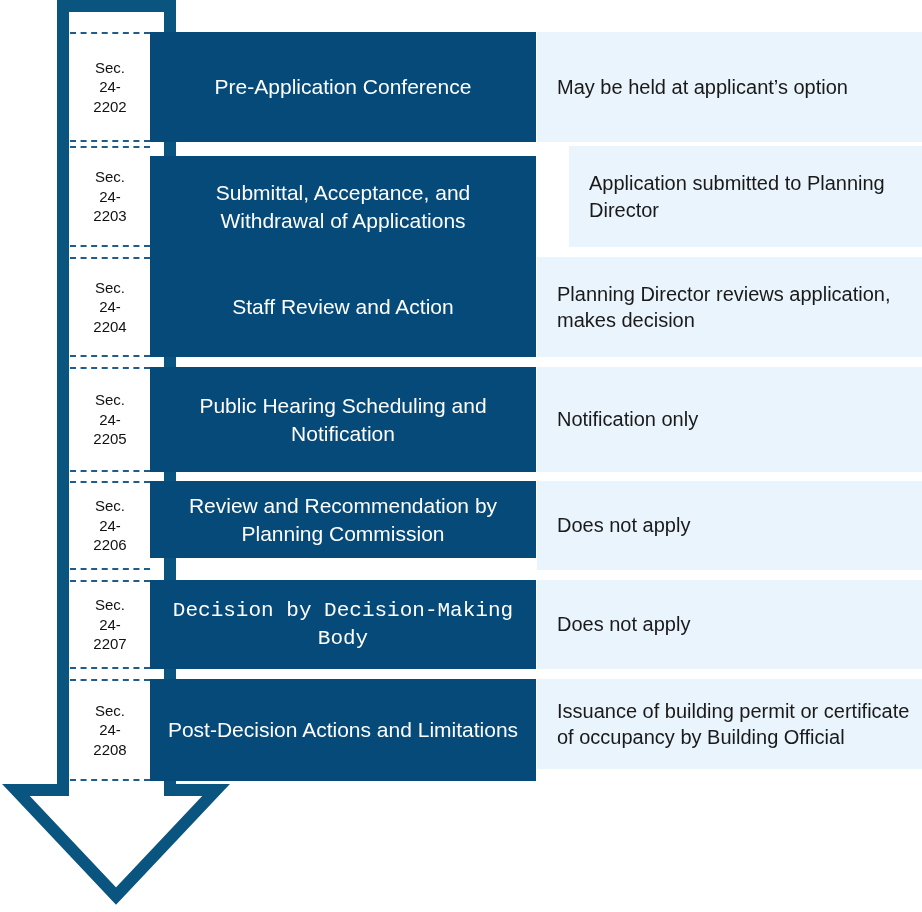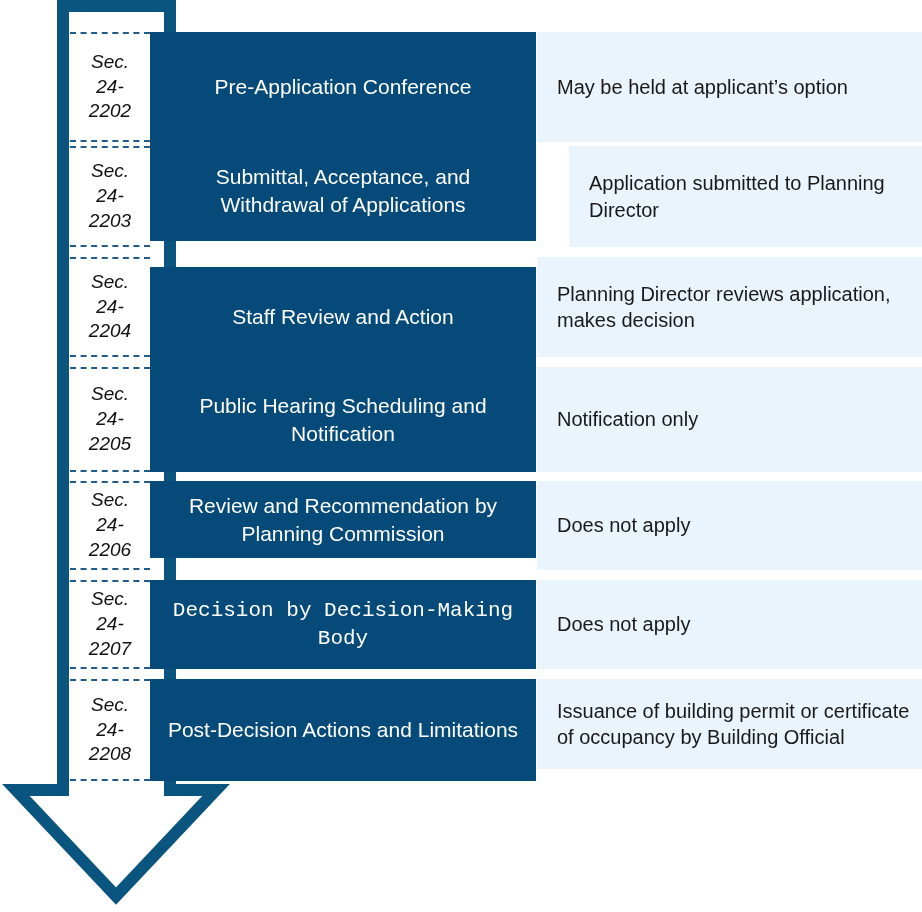--- a/index.html
+++ b/index.html
@@ -57,24 +57,23 @@
     width: 80px;
     display: flex;
     flex-direction: column;
     align-items: center;
     justify-content: center;
     box-sizing: border-box;
     border-top: 2px dashed #1F5C8B;
     border-bottom: 2px dashed #1F5C8B;
     background: #ffffff;
     color: #111111;
-    font-size: 19px;
+    font-size: 15px;
     line-height: 1.30;
     z-index: 6;
-    font-style: italic;
   }
   .sec-cell .sec-line { display: block; white-space: nowrap; }
 
   
   .stage-cell {
     position: absolute;
     left: 150px;
     width: 386px;
     display: flex;
     align-items: center;
@@ -121,29 +120,29 @@
   <div class="rows">
       <div class="row " style="top: 32px; height: 110px;"></div>
       <div class="stage-cell" style="top: 32px; height: 110px;">Pre-Application Conference</div>
       <div class="desc-cell" style="top: 32px; height: 110px;">May be held at applicant’s option</div>
       <div class="sec-cell" style="top: 32px; height: 110px;">
         <span class="sec-line">Sec.</span>
         <span class="sec-line">24-</span>
         <span class="sec-line">2202</span>
       </div>
       <div class="row " style="top: 146px; height: 101px;"></div>
-      <div class="stage-cell" style="top: 140px; height: 101px;">Submittal, Acceptance, and Withdrawal of Applications</div>
+      <div class="stage-cell" style="top: 156px; height: 101px;">Submittal, Acceptance, and Withdrawal of Applications</div>
       <div class="desc-cell" style="top: 146px; height: 101px; margin-left: 32px;">Application submitted to Planning Director</div>
       <div class="sec-cell" style="top: 146px; height: 101px;">
         <span class="sec-line">Sec.</span>
         <span class="sec-line">24-</span>
         <span class="sec-line">2203</span>
       </div>
       <div class="row " style="top: 257px; height: 100px;"></div>
-      <div class="stage-cell" style="top: 257px; height: 100px; margin-top: 10px;">Staff Review and Action</div>
+      <div class="stage-cell" style="top: 257px; height: 100px;">Staff Review and Action</div>
       <div class="desc-cell" style="top: 257px; height: 100px;">Planning Director reviews application, makes decision</div>
       <div class="sec-cell" style="top: 257px; height: 100px;">
         <span class="sec-line">Sec.</span>
         <span class="sec-line">24-</span>
         <span class="sec-line">2204</span>
       </div>
       <div class="row alt" style="top: 367px; height: 105px;"></div>
       <div class="stage-cell" style="top: 367px; height: 105px;">Public Hearing Scheduling and Notification</div>
       <div class="desc-cell" style="top: 367px; height: 105px;">Notification only</div>
       <div class="sec-cell" style="top: 367px; height: 105px;">

